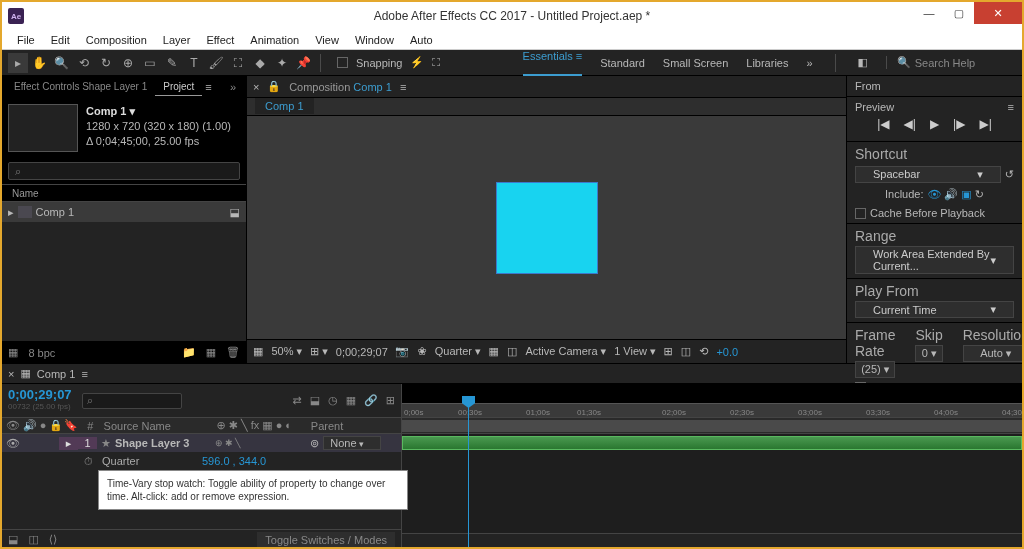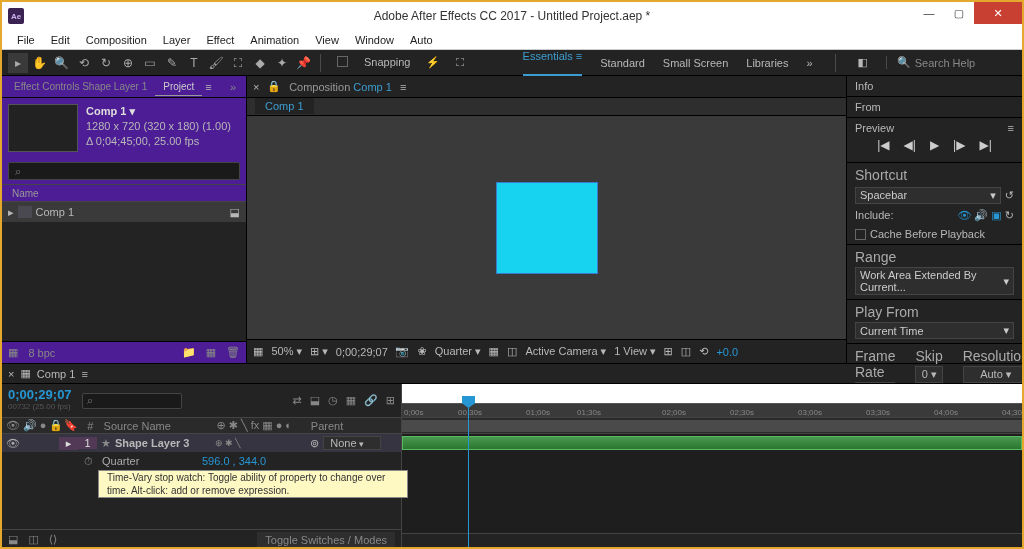--- a/index.html
+++ b/index.html
@@ -8,26 +8,26 @@
 .titlebar .ae-badge{position:absolute;left:6px;top:6px;width:16px;height:16px;background:#3a2253;color:#d0b3ef;font-size:8px;display:flex;align-items:center;justify-content:center;font-weight:bold;border-radius:2px}
 .titlebar .title{color:#333;font-size:12px}
 .winbtns{position:absolute;right:0;top:0;display:flex;height:22px}
 .winbtns div{width:30px;display:flex;align-items:center;justify-content:center;color:#333}
 .winbtns .close{background:#c84031;color:#fff;width:48px}
 .menubar{height:20px;background:#fff;border-bottom:1px solid #ccc;display:flex;align-items:center;padding-left:8px;gap:2px}
 .menubar span{color:#222;padding:2px 7px;font-size:11px}
 .toolbar{height:26px;background:#232323;border-bottom:1px solid #000;display:flex;align-items:center;padding:0 6px;gap:2px}
 .toolbar .sep{width:1px;height:18px;background:#4a4a4a;margin:0 4px}
 .tool{width:20px;height:20px;display:flex;align-items:center;justify-content:center;color:#aaa;font-size:12px}
-.snapping{display:flex;align-items:flex-start;gap:16px;margin-left:10px;font-size:10px}
+.snapping{display:flex;align-items:center;gap:8px;margin-left:10px;font-size:10px}
 .workspaces{margin-left:auto;display:flex;align-items:center;gap:18px;font-size:11px}
 .workspaces .active{color:#3c9dd0;border-bottom:2px solid #3c9dd0;padding-bottom:12px}
 .search{display:flex;align-items:center;gap:4px;border-left:1px solid #4a4a4a;padding-left:10px;width:130px}
 .main{display:flex;height:287px}
-.leftpanel{width:245px;background:#4c1d95;display:flex;flex-direction:column;border-right:1px solid #000}
+.leftpanel{width:245px;background:#000000;display:flex;flex-direction:column;border-right:1px solid #000}
 .panel-tabs{display:flex;align-items:center;height:22px;border-bottom:1px solid #000;padding:0 4px}
 .panel-tabs .tab{padding:3px 8px;font-size:10px;color:#888}
 .panel-tabs .tab.active{color:#ccc;border-bottom:1px solid #999}
 .panel-tabs .menu{margin-left:auto;color:#888;padding:0 6px}
 .proj-info{display:flex;padding:6px;gap:8px}
 .thumb{width:70px;height:48px;border:1px solid #555;background:#222}
 .proj-meta{font-size:10px;line-height:14px}
 .proj-meta b{color:#ddd}
 .proj-search{margin:4px 6px;height:18px;background:#1a1a1a;border:1px solid #444;border-radius:2px;display:flex;align-items:center;padding:0 6px;color:#777}
 .proj-hdr{display:flex;align-items:center;height:18px;border-top:1px solid #444;border-bottom:1px solid #444;padding-left:10px;font-size:10px;color:#999}
@@ -41,21 +41,21 @@
 .viewer-tabs .comp-name{color:#3c9dd0}
 .viewer-crumb2{height:18px;background:#2e2e2e;border-bottom:1px solid #000;padding:2px 8px;font-size:10px}
 .viewer-crumb2 span{background:#232323;padding:2px 10px;color:#3c9dd0}
 .canvas{flex:1;background:#3a3a3a;display:flex;align-items:center;justify-content:center;position:relative}
 .shape{width:100px;height:90px;background:#18d3f0;outline:1px solid #3c79cc}
 .viewer-controls{height:24px;background:#232323;border-top:1px solid #000;display:flex;align-items:center;padding:0 6px;gap:8px;font-size:10px}
 .rightpanel{width:175px;background:#232323;display:flex;flex-direction:column;font-size:10px}
 .rp-sec{border-bottom:1px solid #000;padding:4px 8px}
 .rp-label{color:#aaa;font-size:14px;margin-bottom:2px}
 .rp-row{display:flex;align-items:center;gap:4px;height:20px}
-.rp-select{flex:1;background:#2e2e2e;border:1px solid #444;padding:1px 4px;color:#ccc;font-size:10px;display:flex;justify-content:space-between;align-items:center}
+.rp-select{flex:1;background:#2e2e2e;border:1px solid #444;padding:1px 17px;color:#ccc;font-size:10px;display:flex;justify-content:space-between;align-items:center}
 .rp-check{display:flex;align-items:center;gap:4px;margin-top:3px}
 .rp-check .box{width:11px;height:11px;border:1px solid #666}
 .playbtns{display:flex;justify-content:center;gap:14px;padding:4px 0 6px}
 .playbtns span{color:#ccc;font-size:12px}
 .rp-col3{display:flex;gap:20px}
 .rp-col3 .col{flex:1}
 .rp-col3 .sel{background:#2e2e2e;border:1px solid #444;padding:1px 2px;text-align:center;margin-top:2px}
 .timeline{height:186px;background:#232323;display:flex;flex-direction:column;border-top:1px solid #000}
 .tl-tabs{height:20px;display:flex;align-items:center;border-bottom:1px solid #000;padding:0 6px;gap:6px;font-size:10px}
 .tl-body{flex:1;display:flex}
@@ -78,25 +78,25 @@
 .tl-row .c2{width:20px;text-align:center;background:#523a56;color:#ddd}
 .tl-row .c3{width:120px;padding-left:4px;display:flex;align-items:center;gap:4px}
 .tl-row .star{color:#888}
 .tl-row .c4{width:100px;padding-left:4px;color:#888;font-size:9px}
 .tl-row .c5{width:100px;padding-left:4px;display:flex;align-items:center;gap:4px}
 .tl-row .c5 .none{background:#2e2e2e;border:1px solid #444;padding:0 16px 0 6px;font-size:9px}
 .tl-prop{height:18px;display:flex;align-items:center;font-size:10px;color:#aaa;position:relative}
 .tl-prop .stopwatch{margin-left:82px;width:12px;color:#888}
 .tl-prop .name{width:106px;padding-left:6px}
 .tl-prop .val{color:#2696d4}
-.tooltip{position:absolute;left:96px;top:18px;background:#fef9c3;color:#333;border:1px solid #888;padding:0 8px;font-size:10px;line-height:13px;width:310px;z-index:10}
+.tooltip{position:absolute;left:96px;top:18px;background:#ffffff;color:#333;border:1px solid #888;padding:6px 8px;font-size:10px;line-height:13px;width:310px;z-index:10}
 .tl-footer{height:20px;border-top:1px solid #444;display:flex;align-items:center;gap:10px;padding:0 6px;font-size:9px;color:#888}
 .tl-footer .toggle{margin-left:auto;background:#2e2e2e;padding:2px 8px}
 .tl-right{flex:1;display:flex;flex-direction:column;background:#1e1e1e;position:relative}
-.ruler{height:34px;border-bottom:1px solid #444;background:#ffffff;position:relative;display:flex;align-items:flex-end}
+.ruler{height:34px;border-bottom:1px solid #444;background:#000000;position:relative;display:flex;align-items:flex-end}
 .ruler .tick{position:absolute;bottom:0;font-size:8px;color:#888;transform:translateX(-50%)}
 .ruler .bar{position:absolute;bottom:0;left:0;right:0;height:14px;background:#3a3a3a;border-top:1px solid #555}
 .cti{position:absolute;top:20px;bottom:0;width:1px;background:#2696d4;z-index:5}
 .cti .head{position:absolute;top:-8px;left:-6px;width:13px;height:12px;background:#2696d4;clip-path:polygon(0 0,100% 0,100% 60%,50% 100%,0 60%)}
 .tracks{flex:1;position:relative}
 .colhdr{height:16px;background:#2a2a2a;border-bottom:1px solid #444;position:relative}
 .colhdr .workarea{position:absolute;left:0;right:0;top:2px;height:12px;background:#4a4a4a}
 .layer-bar{height:18px;position:relative}
 .layer-bar .bar{position:absolute;left:0;right:0;top:2px;height:14px;background:linear-gradient(#4a9950,#2a7730);border:1px solid #5ab960}
 .prop-track{height:18px;position:relative}
@@ -226,21 +226,20 @@
       <span><span>Active Camera</span> ▾</span>
       <span><span>1 View</span> ▾</span>
       <span>⊞</span>
       <span>◫</span>
       <span>⟲</span>
       <span style="color:#2696d4">+0.0</span>
     </div>
   </div>
 
   <div class="rightpanel">
-    <div class="rp-sec">Info</div>
     <div class="rp-sec">From</div>
     <div class="rp-sec">
       <div style="display:flex;justify-content:space-between">
         <span>Preview</span>
         <span>≡</span>
       </div>
       <div class="playbtns">
         <span>|◀</span>
         <span>◀|</span>
         <span>▶</span>
@@ -250,21 +249,21 @@
     </div>
     <div class="rp-sec">
       <div class="rp-label">Shortcut</div>
       <div class="rp-row">
         <div class="rp-select">
             <span>Spacebar</span>
             <span>▾</span>
           </div>
         <span>↺</span>
       </div>
-      <div class="rp-row" style="justify-content:space-between">
+      <div class="rp-row" style="justify-content:center">
         <span>Include:</span>
         <span>
           <span style="color:#2696d4">👁</span>
           <span style="color:#2696d4">🔊</span>
           <span style="color:#2696d4">▣</span>
           <span>↻</span>
         </span>
       </div>
       <div class="rp-check">
           <span class="box"></span>

